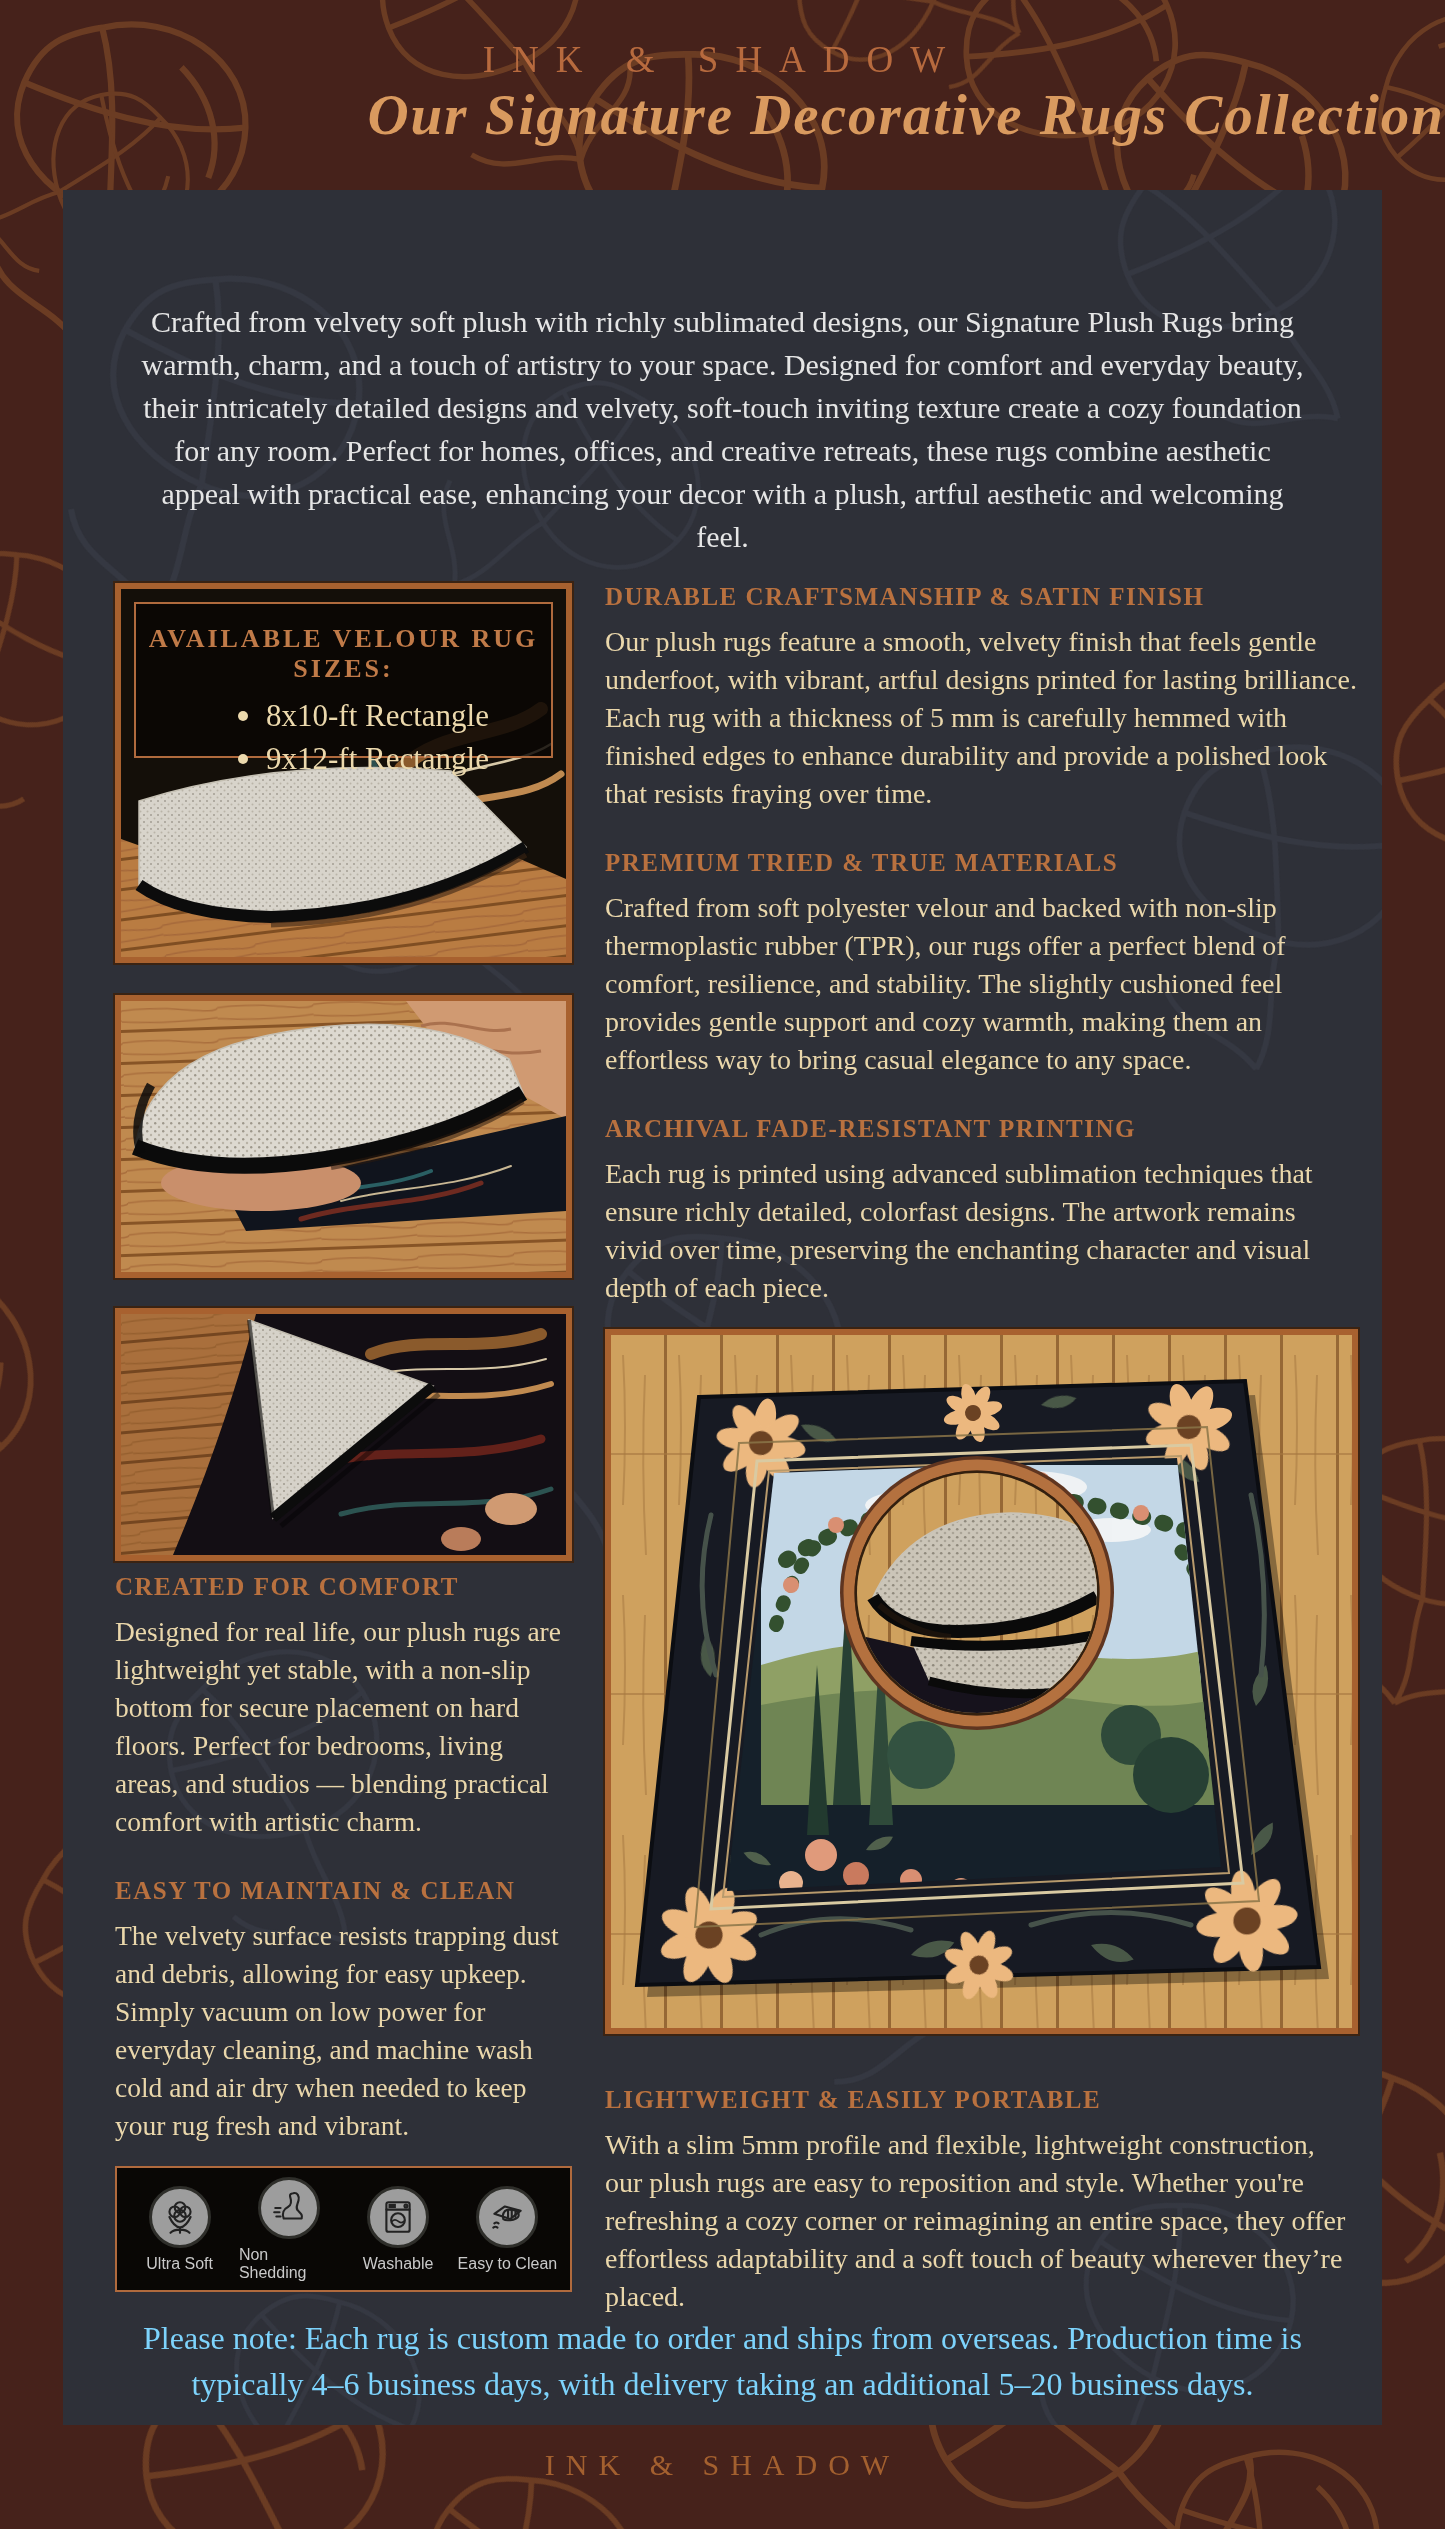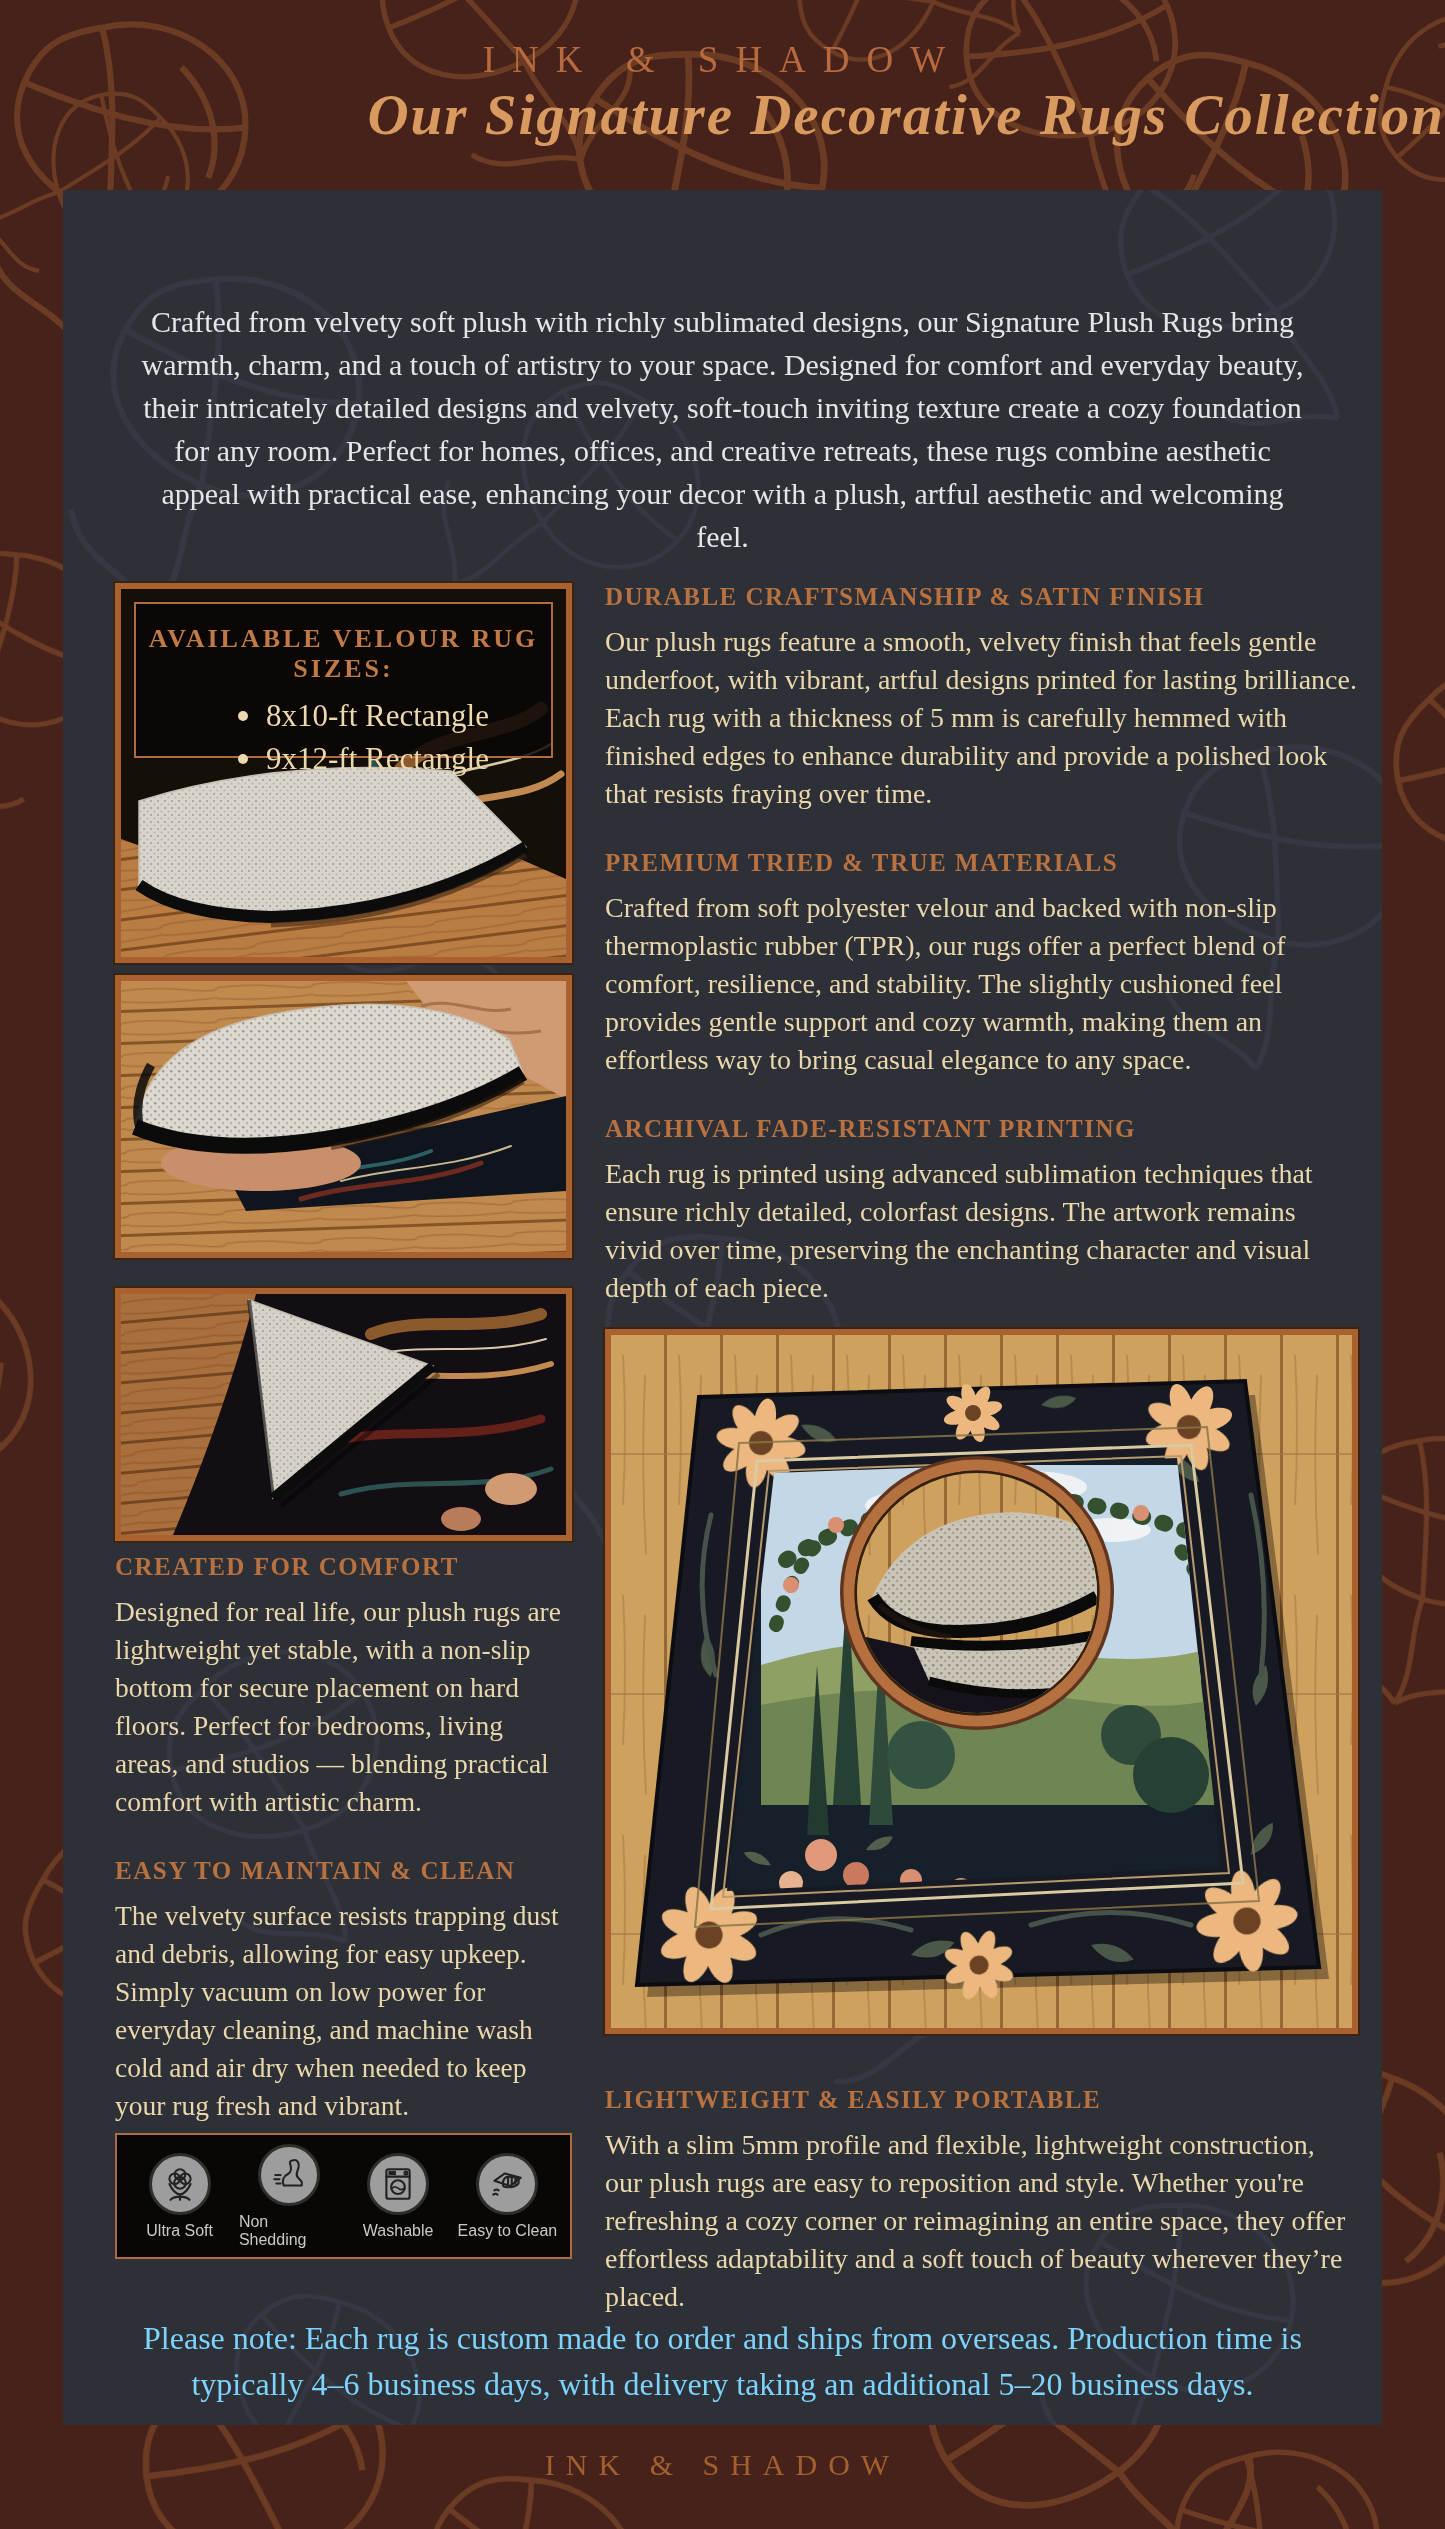--- a/index.html
+++ b/index.html
@@ -21,42 +21,42 @@
     color:#cf8156;font-size:46px;letter-spacing:6px;font-weight:400;}
   .intro{position:absolute;left:74px;top:110px;width:1171px;text-align:center;
     color:#e5e5e5;font-size:30px;line-height:43px;}
 
   .col-left{position:absolute;left:52px;top:393px;width:457px;}
   .col-right{position:absolute;left:542px;top:393px;width:753px;}
 
   
   .photo{position:relative;border:6px solid #a8612f;outline:2px solid #3a2313;
          background:#20160f;box-sizing:border-box;overflow:hidden;}
-  .photo1{height:380px;margin-bottom:12px;}
+  .photo1{height:380px;margin-bottom:32px;}
   .photo2{height:283px;margin-bottom:30px;}
   .photo3{height:253px;margin-bottom:12px;}
   .photo-big{height:705px;margin-top:22px;}
 
   .sizes-box{position:absolute;left:13px;right:13px;top:13px;height:152px;
     background:rgba(9,6,3,0.84);border:2px solid #b06a3d;}
   .sizes-heading{margin-top:20px;text-align:center;color:#c07a48;font-size:26px;
     letter-spacing:3px;font-weight:700;}
   .sizes-list{margin:10px 0 0 96px;padding:0;list-style:none;}
   .sizes-list li{position:relative;color:#ecd9ad;font-size:31px;line-height:43px;padding-left:34px;}
   .sizes-list li::before{content:"";position:absolute;left:6px;top:17px;width:10px;height:10px;
     border-radius:50%;background:#ecd9ad;}
 
   
   .sec-h{color:#b9713f;font-size:25px;font-weight:700;letter-spacing:1.5px;margin:0 0 12px 0;}
   .sec-b{color:#ead7ab;font-size:28px;line-height:38px;margin:0 0 36px 0;}
   .col-left .sec-b{font-size:27.5px;}
   .mt-big{margin-top:52px;}
 
   
-  .features-box{margin-top:8px;border:2px solid #b06a3d;background:#090705;
+  .features-box{margin-top:21px;border:2px solid #b06a3d;background:#090705;
     height:122px;display:flex;align-items:center;justify-content:space-around;padding:0 8px;}
   .feature{display:flex;flex-direction:column;align-items:center;width:100px;}
   .badge{width:62px;height:62px;border-radius:50%;background:#9d9d9d;border:3px solid #2e2e2a;
     display:flex;align-items:center;justify-content:center;box-sizing:border-box;}
   .feature-label{margin-top:7px;color:#c9c9c9;font-size:16px;font-family:"Liberation Sans",sans-serif;}
 
   
   .note{position:absolute;left:0;bottom:18px;width:100%;text-align:center;}
   .note-inner{display:inline-block;width:1230px;color:#7dd3fc;font-size:32px;line-height:46px;}
   .footer-brand{position:absolute;left:0;top:2448px;width:100%;text-align:center;

